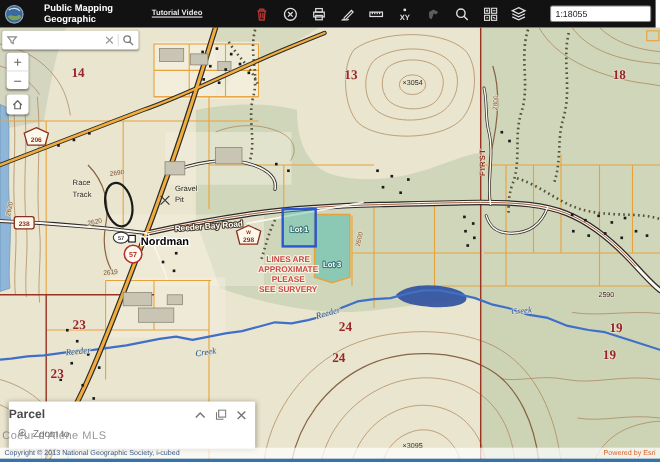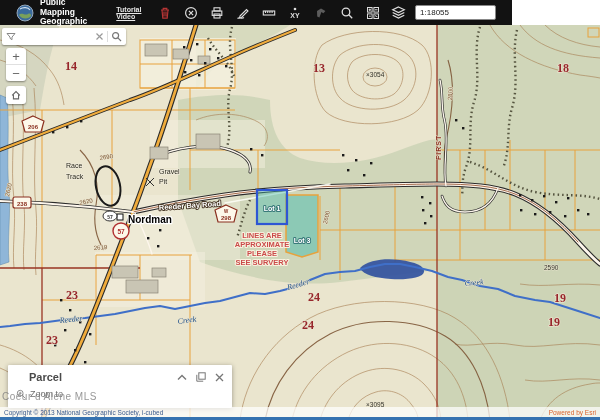--- a/index.html
+++ b/index.html
@@ -1,21 +1,21 @@
 <!DOCTYPE html>
 <html><head>
 <meta charset="utf-8">
 <style>
   html,body{margin:0;padding:0;}
   body{width:600px;height:420px;position:relative;overflow:hidden;
        font-family:"Liberation Sans",sans-serif;background:#fff;}
 
   
-  .header{position:absolute;left:0;top:0;width:512px;height:25px;background:#121212;
-          display:flex;align-items:center;padding:0 16px;box-sizing:border-box;z-index:50;}
+  .header{position:absolute;left:0;top:0;width:596px;height:25px;background:#121212;
+          display:flex;align-items:center;padding:0 4px;box-sizing:border-box;z-index:50;gap:12px;}
   .logo{width:18px;height:18px;border-radius:50%;flex:0 0 auto;margin-right:6px;}
   .app-title{color:#fff;font-size:8.5px;font-weight:bold;line-height:1.15;width:72px;}
   .tut{color:#e8e8e8;font-size:7px;font-weight:bold;text-decoration:underline;margin-left:14px;cursor:pointer;}
   .hdr-icons{margin-left:auto;display:flex;align-items:center;gap:9px;}
   .hicon{width:17px;height:17px;display:flex;align-items:center;justify-content:center;cursor:pointer;}
   .scale-box{width:92px;height:15px;background:#fff;border:1px solid #888;border-radius:2px;
              font-size:8px;color:#222;padding:0 4px;box-sizing:border-box;margin-left:8px;
              display:flex;align-items:center;}
 
   
@@ -45,21 +45,21 @@
   .zbtn{width:20px;height:16px;display:flex;align-items:center;justify-content:center;
         font-size:13px;color:#666;cursor:pointer;}
   .zdiv{height:1px;background:#e0e0e0;}
   .home-btn{position:absolute;left:6px;top:86px;width:20px;height:18px;background:#fff;border-radius:3px;
             box-shadow:0 1px 2px rgba(0,0,0,.4);display:flex;align-items:center;justify-content:center;
             cursor:pointer;z-index:40;}
 
   
   .panel{position:absolute;left:8px;top:365px;width:224px;height:43px;background:#fff;
          box-shadow:0 1px 5px rgba(0,0,0,.35);z-index:30;border-radius:1px;}
-  .panel-head{display:flex;align-items:center;padding:6px 8px 0 21px;}
+  .panel-head{display:flex;align-items:center;padding:6px 8px 0 0;}
   .panel-title{font-size:11px;font-weight:bold;color:#4a4a4a;flex:1;}
   .picon{color:#777;margin-left:9px;cursor:pointer;display:flex;align-items:center;}
   .zoomto{display:flex;align-items:center;gap:4px;margin:6px 0 0 8px;color:#6e6e6e;font-size:9px;cursor:pointer;}
 
   .watermark{position:absolute;left:2px;top:391px;font-size:10px;color:rgba(125,125,125,.8);
              z-index:35;letter-spacing:.5px;}
 
   .attr-bar{position:absolute;left:0;top:407px;width:600px;height:10px;background:rgba(255,255,255,.72);
             z-index:32;display:flex;align-items:center;justify-content:space-between;
             padding:0 4px;box-sizing:border-box;}

